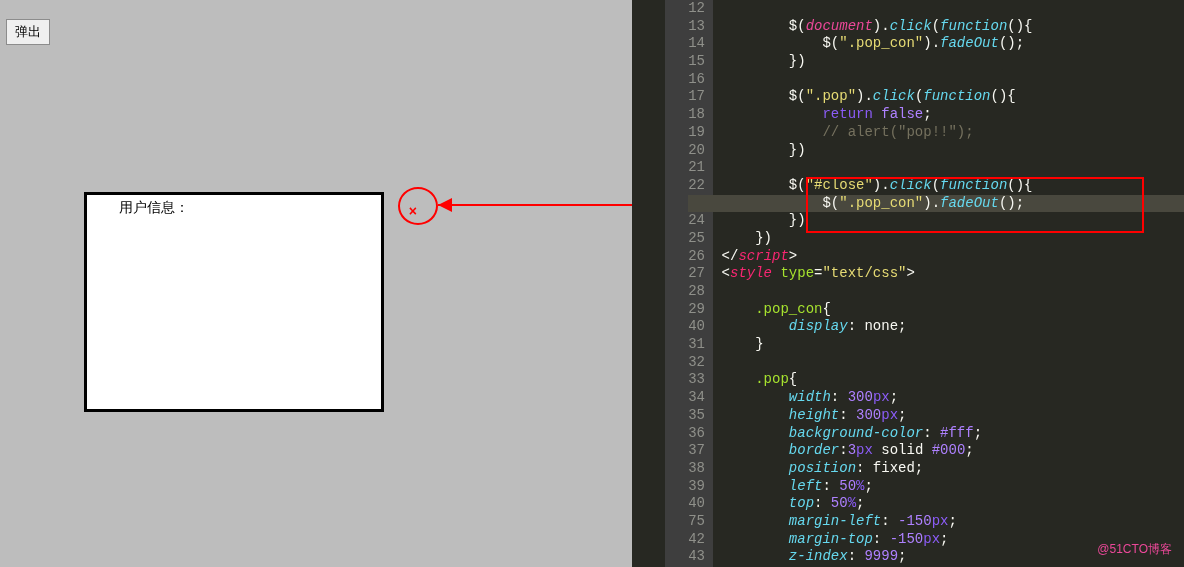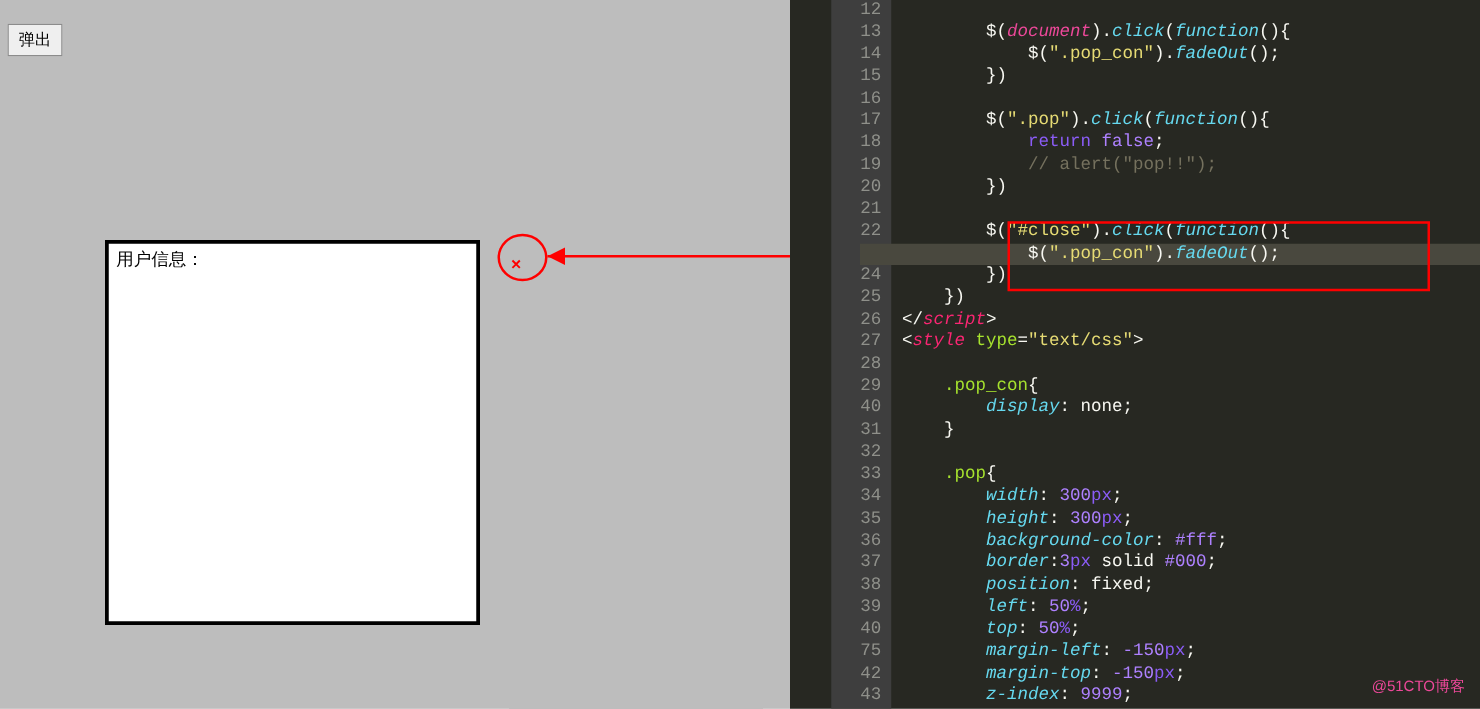--- a/index.html
+++ b/index.html
@@ -26,23 +26,24 @@
     padding: 3px 8px;
     font-size: 13px;
     cursor: pointer;
     margin-top: 15px;
   }
   .pop {
     position: absolute;
     top: 192px;
     left: 84px;
     width: 300px;
-    height: 308px;
+    height: 220px;
     background: #fff;
     border: 3px solid #000;
+    padding-left: 26px;
   }
   .pop-inner {
     padding: 4px 6px;
     display: flex;
     align-items: center;
     gap: 6px;
   }
   .pop-label { font-size: 14px; }
   .pop-input {
     flex: 1;

